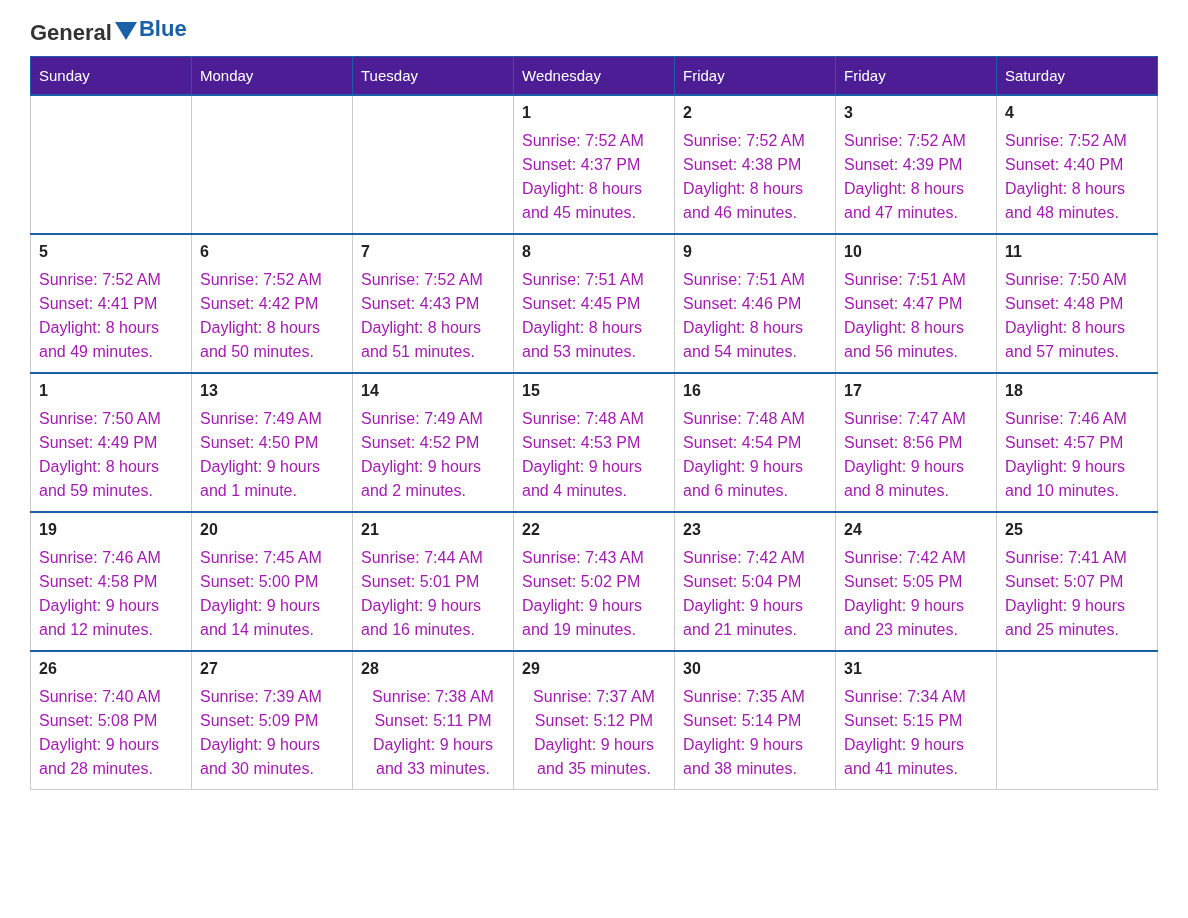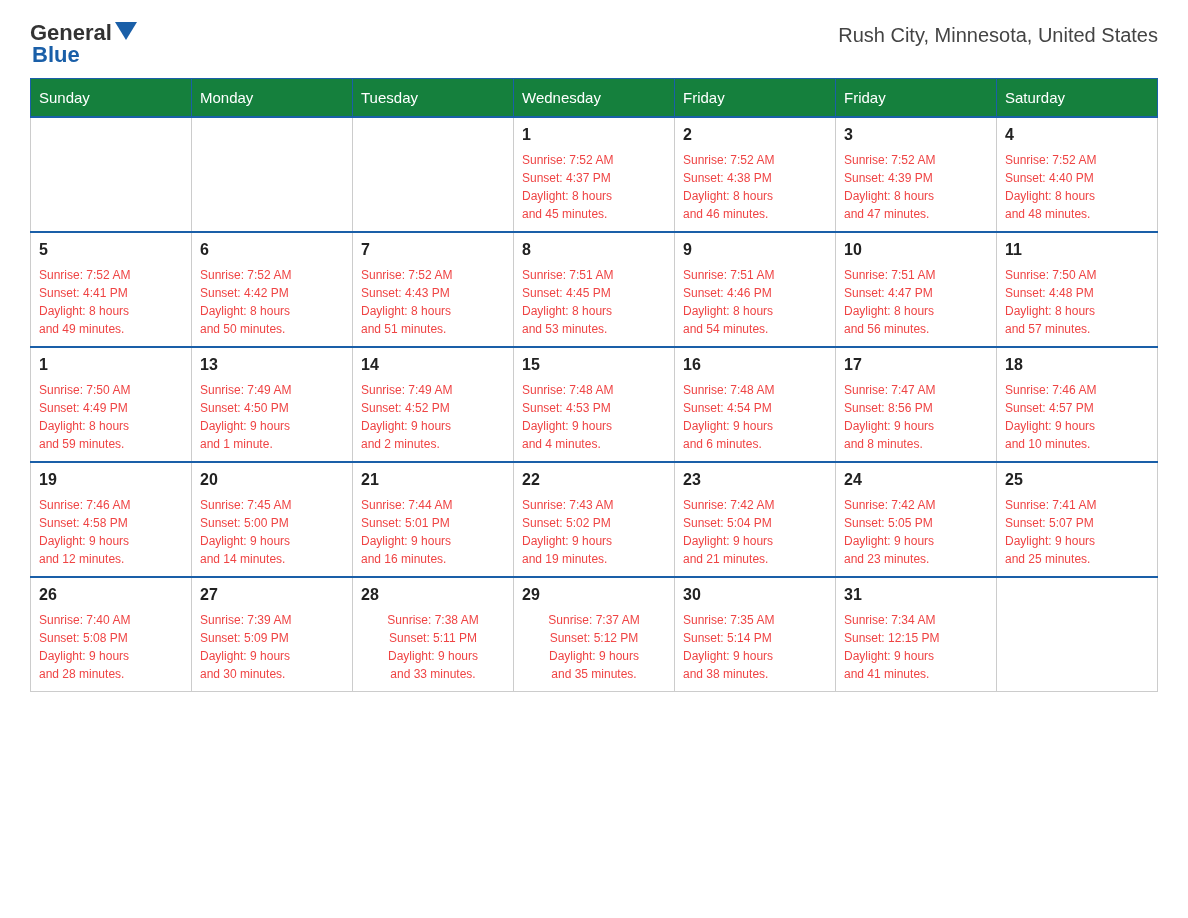--- a/index.html
+++ b/index.html
@@ -42,21 +42,21 @@
       font-size: 20px;
       color: #444;
       margin-top: 4px;
     }
     table {
       width: 100%;
       border-collapse: collapse;
       margin-top: 10px;
     }
     thead tr th {
-      background-color: #15803d;
+      background-color: #4c1d95;
       color: #fff;
       padding: 10px 8px;
       font-size: 15px;
       font-weight: normal;
       text-align: left;
       border: 1px solid #1a5fa8;
     }
     tbody tr td {
       vertical-align: top;
       padding: 8px;
@@ -67,43 +67,42 @@
       color: #333;
       border-top: 2px solid #1a5fa8;
     }
     .day-number {
       font-size: 16px;
       font-weight: bold;
       color: #222;
       margin-bottom: 4px;
     }
     .day-info {
-      font-size: 12px;
-      color: #ef4444;
+      font-size: 16px;
+      color: #a21caf;
       line-height: 1.5;
       margin-top: 7px;
     }
   </style>
 </head>
 <body>
 
 <div class="header">
   <div class="logo">
-    <div style="display:flex; flex-direction:column; align-items:flex-start;">
+    <div style="display:flex; flex-direction:row; align-items:flex-start;">
       <div style="display:flex; align-items:center;">
         <span class="logo-text-general">General</span>
         <svg width="22" height="22" viewBox="0 0 22 22" style="margin-left:3px; margin-top:0px;">
           <polygon points="0,0 22,0 11,18" fill="#1a5fa8"></polygon>
         </svg>
       </div>
       <span class="logo-text-blue" style="margin-top:-4px; margin-left:2px;">Blue</span>
     </div>
   </div>
   <div class="title-section">
-    <div class="calendar-subtitle">Rush City, Minnesota, United States</div>
   </div>
 </div>
 
 <table>
   <thead>
     <tr>
       <th>Sunday</th>
       <th>Monday</th>
       <th>Tuesday</th>
       <th>Wednesday</th>
@@ -331,20 +330,20 @@
         <td>
           <div class="day-number">30</div>
           <div class="day-info" style="white-space: pre-line;">Sunrise: 7:35 AM
 Sunset: 5:14 PM
 Daylight: 9 hours
 and 38 minutes.</div>
         </td>
         <td>
           <div class="day-number">31</div>
           <div class="day-info" style="white-space: pre-line;">Sunrise: 7:34 AM
-Sunset: 12:15 PM
+Sunset: 5:15 PM
 Daylight: 9 hours
 and 41 minutes.</div>
         </td>
         <td></td>
       </tr>
     </tbody>
 </table>
 
 </body></html>

